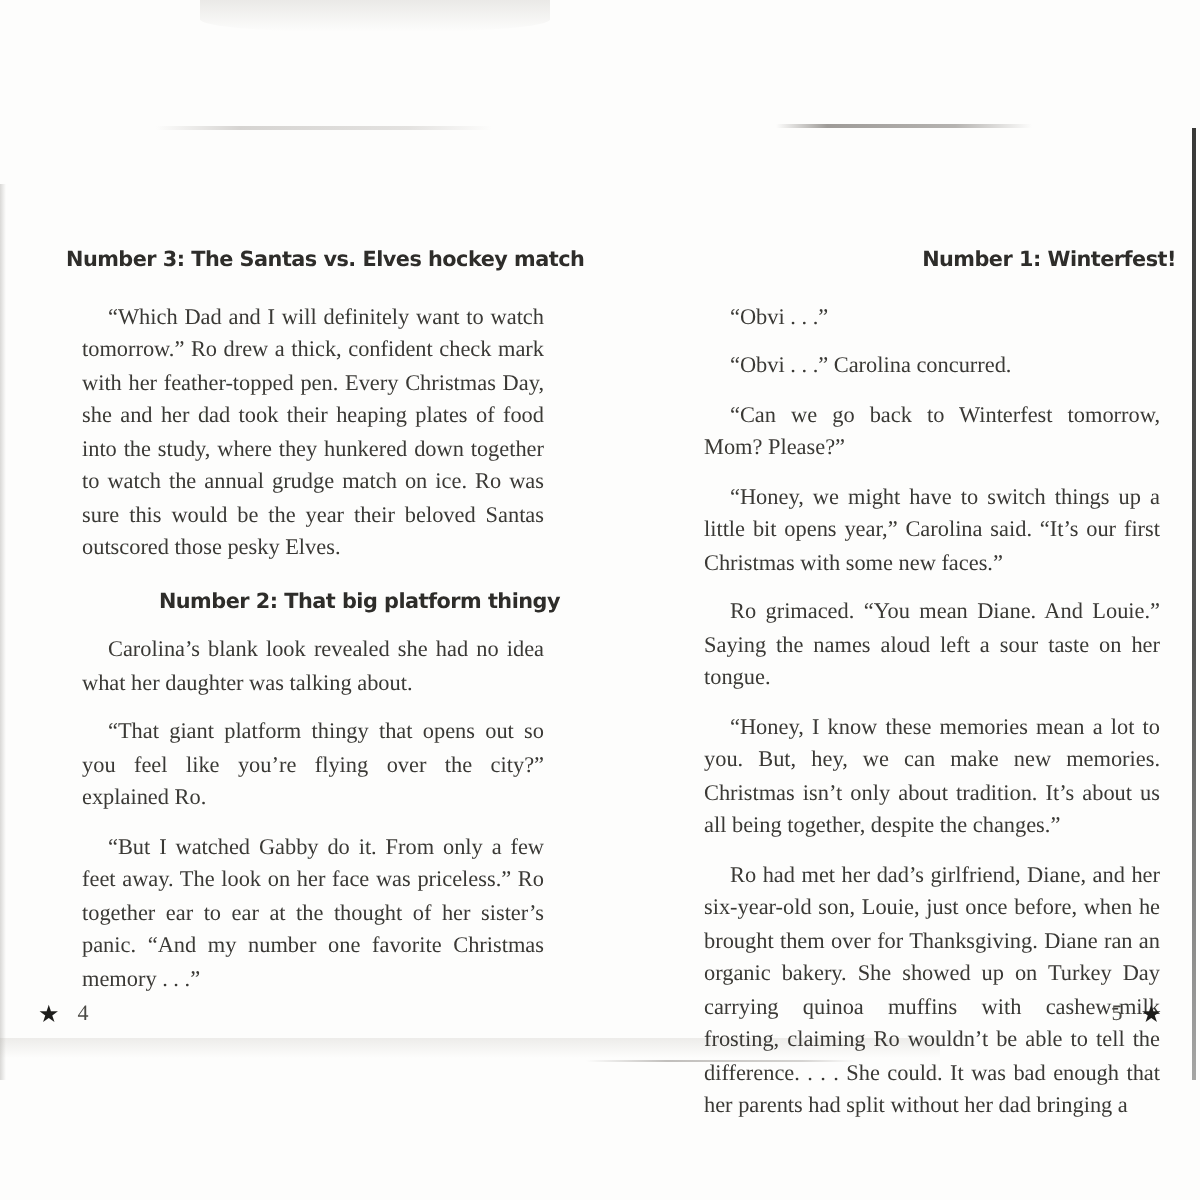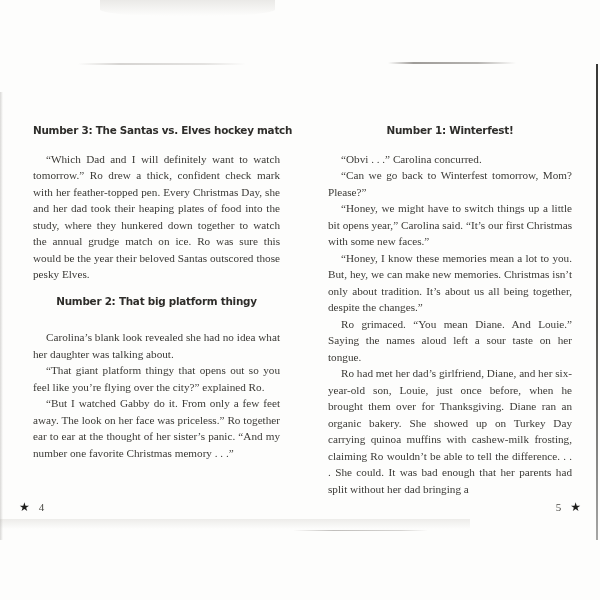--- a/index.html
+++ b/index.html
@@ -46,36 +46,36 @@
   }
   
   .page-col{
     position:absolute;top:122px;
     color:#3a3935;
     font-size:11.2px;
     line-height:16.5px;
     text-align:justify;
   }
   .col-left{left:33px;width:247px;}
-  .col-right{left:328px;width:244px;}
+  .col-right{left:344px;width:244px;}
   .page-col p{
-    margin:0;
+    margin:8px;
     text-indent:13px;
   }
   .heading{
     font-family:"DejaVu Sans", sans-serif;
     font-weight:bold;
     font-size:10.4px;
     letter-spacing:-0.25px;
     color:#2e2d2a;
     white-space:nowrap;
     margin:0 0 12px 0;
-    text-align:center;
+    text-align:right;
   }
-  .heading.mid{margin:10px 0 20px 0;}
+  .heading.mid{margin:10px 0 8px 0;}
   
   .footer{
     position:absolute;top:501px;
     font-size:11px;color:#45443f;
     display:flex;align-items:center;gap:9px;
   }
   .footer-left{left:19px;}
   .footer-right{right:19px;}
   .star{
     font-family:"DejaVu Sans", sans-serif;
@@ -104,25 +104,26 @@
     <p>“Which Dad and I will definitely want to watch tomorrow.” Ro drew a thick, confident check mark with her feather-topped pen. Every Christmas Day, she and her dad took their heaping plates of food into the study, where they hunkered down together to watch the annual grudge match on ice. Ro was sure this would be the year their beloved Santas outscored those pesky Elves.</p>
 
     <div class="heading mid">Number 2: That big platform thingy</div>
     <p>Carolina’s blank look revealed she had no idea what her daughter was talking about.</p>
     <p>“That giant platform thingy that opens out so you feel like you’re flying over the city?” explained Ro.</p>
     <p>“But I watched Gabby do it. From only a few feet away. The look on her face was priceless.” Ro together ear to ear at the thought of her sister’s panic. “And my number one favorite Christmas memory . . .”</p>
   </div>
 
   <div class="page-col col-right">
     <div class="heading">Number 1: Winterfest!</div>
+    <p>“Obvi . . .”</p>
     <p>“Obvi . . .” Carolina concurred.</p>
     <p>“Can we go back to Winterfest tomorrow, Mom? Please?”</p>
     <p>“Honey, we might have to switch things up a little bit opens year,” Carolina said. “It’s our first Christmas with some new faces.”</p>
+    <p>Ro grimaced. “You mean Diane. And Louie.” Saying the names aloud left a sour taste on her tongue.</p>
     <p>“Honey, I know these memories mean a lot to you. But, hey, we can make new memories. Christmas isn’t only about tradition. It’s about us all being together, despite the changes.”</p>
-    <p>Ro grimaced. “You mean Diane. And Louie.” Saying the names aloud left a sour taste on her tongue.</p>
     <p>Ro had met her dad’s girlfriend, Diane, and her six-year-old son, Louie, just once before, when he brought them over for Thanksgiving. Diane ran an organic bakery. She showed up on Turkey Day carrying quinoa muffins with cashew-milk frosting, claiming Ro wouldn’t be able to tell the difference. . . . She could. It was bad enough that her parents had split without her dad bringing a</p>
   </div>
 
   <div class="footer footer-left">
     <span class="star">★</span>
     <span class="pnum">4</span>
   </div>
   <div class="footer footer-right">
     <span class="pnum">5</span>
     <span class="star">★</span>

